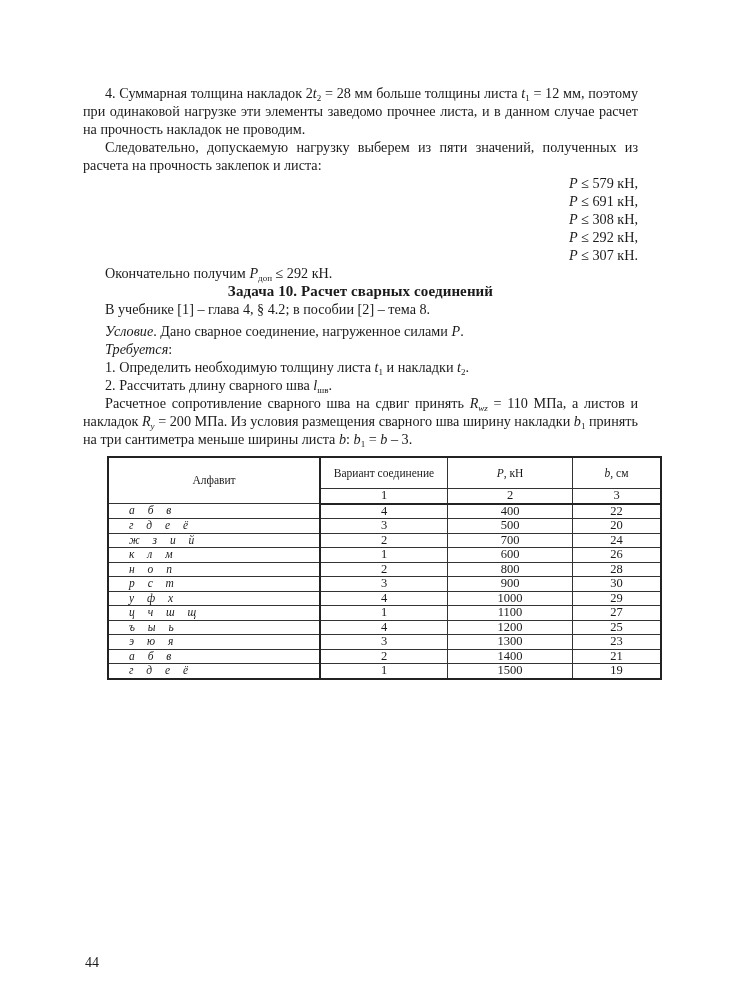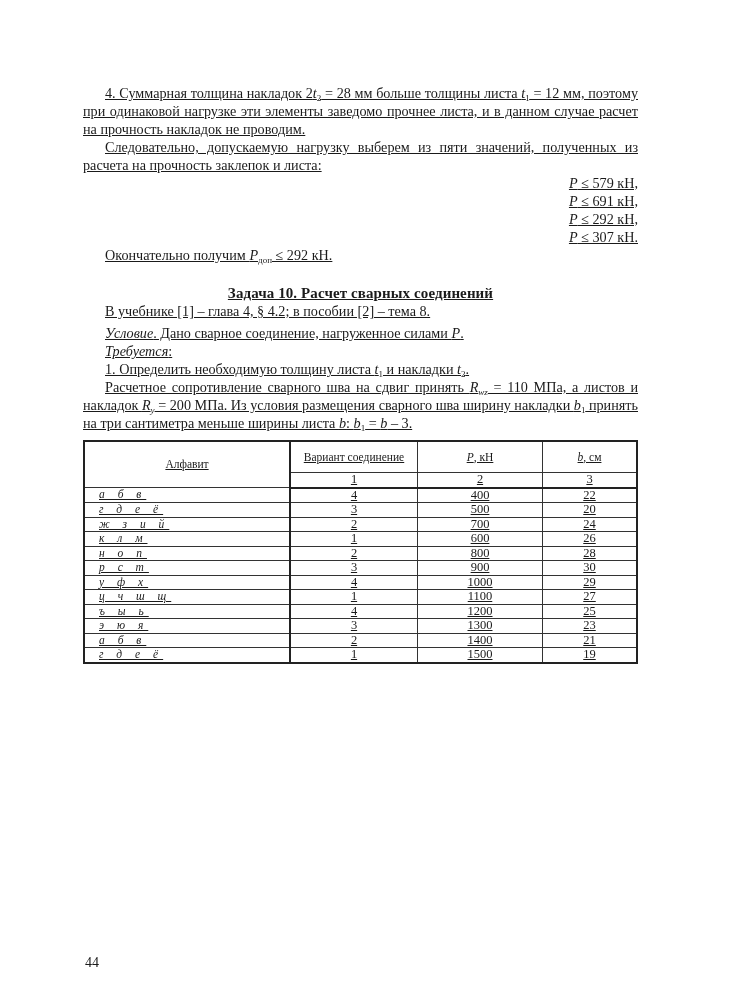--- a/index.html
+++ b/index.html
@@ -1,69 +1,73 @@
 <!DOCTYPE html>
 <html><head>
 <meta charset="utf-8">
 <style>
   html, body { margin: 0; padding: 0; background: #ffffff; }
   body { width: 730px; height: 1000px; position: relative; overflow: hidden;
          font-family: "Liberation Serif", "DejaVu Serif", serif; color: #1a1a1a; }
-  .page { position: absolute; left: 83px; top: 84px; width: 555px; font-size: 14.2px; line-height: 18px; text-decoration: underline; }
+  .page { position: absolute; left: 83px; top: 84px; width: 555px; font-size: 14.2px; line-height: 18px; }
   p { margin: 0; text-align: justify; }
   .indent { text-indent: 22px; }
   .ineq { text-align: right; margin-left: 243px; }
   .ineq div { height: 18px; }
   i, .it { font-style: italic; }
   sub { font-size: 9px; vertical-align: -3px; line-height: 0; }
-  .title { text-align: center; font-weight: bold; font-size: 15px; margin-top: 20px; letter-spacing: 0.1px; }
+  .title { text-align: center; font-weight: bold; font-size: 15px; letter-spacing: 0.1px; }
   .mt6 { margin-top: 4px; }
-  table { border-collapse: collapse; width: 555px; margin-top: 8px; font-size: 12.5px; border: 2px solid #222; }
+  table { border-collapse: collapse; width: 555px; margin-top: 8px; font-size: 12.5px; border: 2px solid #222; margin-left: 24px; }
   td, th { border: 1px solid #333; padding: 0; height: 13.5px; line-height: 13.5px; text-align: center; font-weight: normal; }
   th { font-size: 11.5px; }
   .head-big { height: 30px; line-height: 13px; }
-  .col1 { width: 190px; text-align: left; padding-left: 14px; font-style: italic; letter-spacing: 5px; font-size: 11.5px; }
+  .col1 { width: 190px; text-align: left; padding-left: 20px; font-style: italic; letter-spacing: 5px; font-size: 11.5px; }
   .c2 { width: 126px; border-left: 2px solid #222; }
   .c3 { width: 124px; }
   tr.numrow td { border-bottom: 2.5px solid #222; }
   .pagenum { position: absolute; left: 85px; top: 955px; font-size: 14px; }
 </style>
 </head>
 <body>
 
 <div class="page">
 
   <p class="indent">
     <span>4. Суммарная толщина накладок 2</span><i>t</i><sub>2</sub><span> = 28 мм больше толщины листа </span><i>t</i><sub>1</sub><span> = 12 мм, поэтому при одинаковой нагрузке эти элементы заведомо прочнее листа, и в данном случае расчет на прочность накладок не проводим.</span>
   </p>
 
   <p class="indent">Следовательно, допускаемую нагрузку выберем из пяти значений, полученных из расчета на прочность заклепок и листа:</p>
 
   <div class="ineq">
     <div><i>P</i><span> ≤ 579 кН,</span></div>
     <div><i>P</i><span> ≤ 691 кН,</span></div>
+    <div><i>P</i><span> ≤ 308 кН,</span></div>
     <div><i>P</i><span> ≤ 292 кН,</span></div>
     <div><i>P</i><span> ≤ 307 кН.</span></div>
   </div>
 
   <p class="indent">
     <span>Окончательно получим </span><i>P</i><sub>доп</sub><span> ≤ 292 кН.</span>
   </p>
 
   <div class="title">Задача 10. Расчет сварных соединений</div>
   <p class="indent">В учебнике [1] – глава 4, § 4.2; в пособии [2] – тема 8.</p>
 
   <p class="indent mt6">
     <i>Условие</i><span>. Дано сварное соединение, нагруженное силами </span><i>P</i><span>.</span>
   </p>
   <p class="indent">
     <i>Требуется</i><span>:</span>
   </p>
   <p class="indent">
     <span>1. Определить необходимую толщину листа </span><i>t</i><sub>1</sub><span> и накладки </span><i>t</i><sub>2</sub><span>.</span>
+  </p>
+  <p class="indent">
+    <span>2. Рассчитать длину сварного шва </span><i>l</i><sub>шв</sub><span>.</span>
   </p>
   <p class="indent">
     <span>Расчетное сопротивление сварного шва на сдвиг принять </span><i>R</i><sub class="it">wz</sub><span> = 110 МПа, а листов и накладок </span><i>R</i><sub class="it">y</sub><span> = 200 МПа. Из условия размещения сварного шва ширину накладки </span><i>b</i><sub>1</sub><span> принять на три сантиметра меньше ширины листа </span><i>b</i><span>: </span><i>b</i><sub>1</sub><span> = </span><i>b</i><span> – 3.</span>
   </p>
 
   <table>
     <tbody>
         <tr>
       <th rowspan="2" style="width:190px;">Алфавит</th>
       <th class="c2 head-big">Вариант соединение</th>

